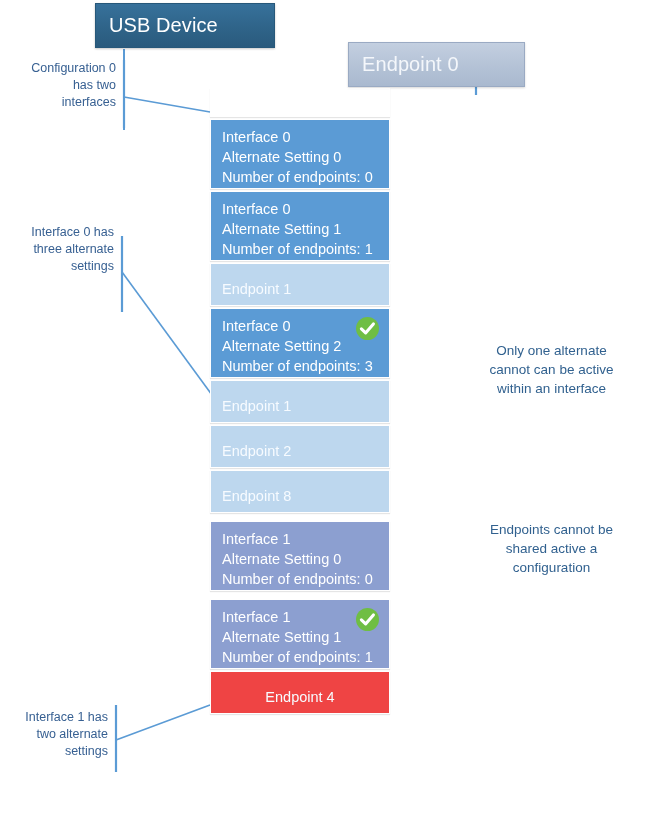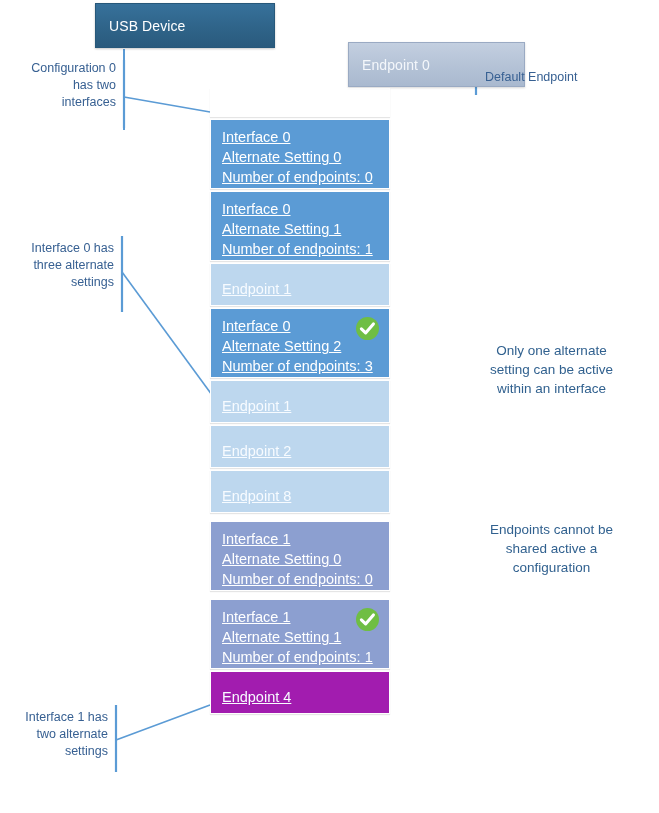--- a/index.html
+++ b/index.html
@@ -34,21 +34,21 @@
   }
 
   
   .top-box {
     position: absolute;
     box-sizing: border-box;
     display: flex;
     align-items: center;
     padding-left: 13px;
     color: #ffffff;
-    font-size: 14px;
+    font-size: 20px;
     letter-spacing: .1px;
   }
   .box-usb-device {
     left: 95px;
     top: 3px;
     width: 180px;
     height: 45px;
     background: linear-gradient(180deg, #37719b 0%, #2f6489 55%, #2a5a7d 100%);
     border: 1px solid #27587a;
     box-shadow: 0 1px 2px rgba(0,0,0,.22);
@@ -82,21 +82,20 @@
     padding: 7px 11px 0 11px;
     box-shadow: 0 1px 1px rgba(0,0,0,.10);
   }
   .row:last-child { margin-bottom: 0; }
 
   .row .line {
     display: block;
     font-size: 14.5px;
     line-height: 20px;
     white-space: nowrap;
-    text-decoration: underline;
   }
 
   
   .row-interface {
     height: 70px;
     background: #5b9bd5;
     border-color: #ffffff;
   }
   
   .row-interface.alt-group {
@@ -107,21 +106,22 @@
   
   .row-endpoint {
     height: 43px;
     background: #bdd7ee;
     border-color: #ffffff;
     display: flex;
     align-items: center;
     padding-top: 8px;
   }
   .row-endpoint.alt-group {
-    background: #a21caf;
+    background: #ef4444;
+    justify-content: center;
   }
   .row-endpoint .line {
     font-size: 14.5px;
     color: #f7fbff;
   }
 
   
   .check-badge {
     position: absolute;
     right: 9px;
@@ -254,31 +254,30 @@
         <div>
           <span class="line">Endpoint 4</span>
         </div>
       </div>
     </div>
 
   <div class="annotation right-align" style="left:10px; top:60px; width:106px;">Configuration 0
 has two
 interfaces</div>
 
-  <div class="annotation right-align" style="left:4px; top:240px; width:110px;text-align:right;">Interface 0 has
+  <div class="annotation right-align" style="left:4px; top:224px; width:110px;text-align:right;">Interface 0 has
 three alternate
 settings</div>
 
   <div class="annotation right-align" style="left:0px; top:709px; width:108px;">Interface 1 has
 two alternate
 settings</div>
 
-  <div class="annotation left-align" style="left:485px; top:69px; width:160px;">Default Endpoint</div>
 
   <div class="side-note" style="left:455px; top:341px; width:193px;">Only one alternate
-setting can be active
+cannot can be active
 within an interface</div>
 
   <div class="side-note" style="left:453px; top:520px; width:197px;">Endpoints cannot be
 shared active a
 configuration</div>
 
 </div>
 
 </body></html>

